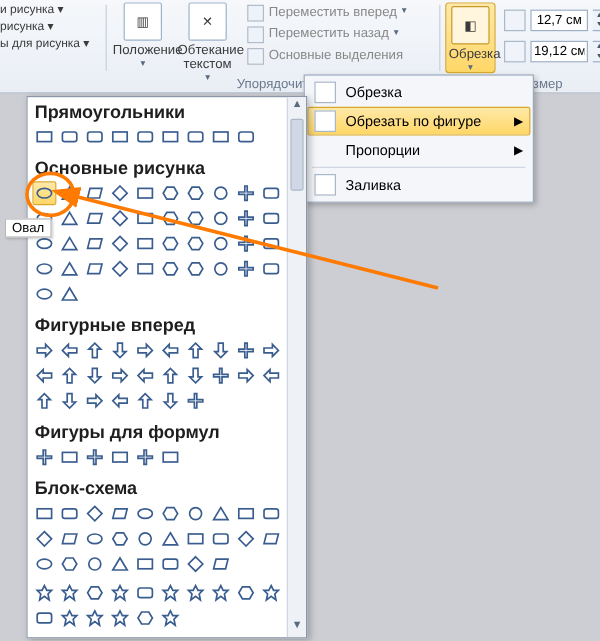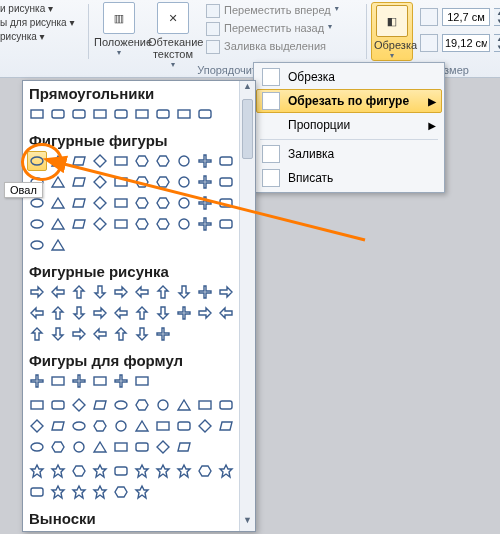--- a/index.html
+++ b/index.html
@@ -19,21 +19,21 @@
   .size-field input { width:48px; height:18px; font-size:11px; border:1px solid #9bb0c6; text-align:center; padding:0 2px;}
   .size-field .sp { width:12px; height:18px; border:1px solid #9bb0c6; border-left:none; background:#eef3f9; display:flex; flex-direction:column;}
   .size-field .sp div{flex:1; font-size:6px; text-align:center; line-height:8px; color:#4a5a6d;}
   .left-frag { position:absolute; left:0; top:2px; font-size:10px; color:#3b3b3b; line-height:14px;}
   .left-frag .row{display:flex; align-items:center; gap:2px;}
   .dd-s{font-size:8px;color:#5a6b80;}
 
   .dropdown { position:absolute; left:253px; top:62px; width:192px; background:#f4f6f9; border:1px solid #9aa9bb; box-shadow:2px 2px 5px rgba(0,0,0,.25); font-size:12px; padding:2px;}
   .dropdown .item { display:flex; align-items:center; gap:8px; padding:3px 6px; border-radius:2px;}
   .dropdown .item .ic { width:18px; height:18px; border:1px solid #a9b8c9; background:#fff; flex:none;}
-  .dropdown .item.hover { background:linear-gradient(#ffe9a8,#ffd767); border:1px solid #d8a92e; padding:2px 5px;font-weight:bold;}
+  .dropdown .item.hover { background:linear-gradient(#ffe9a8,#ffd767); border:1px solid #d8a92e; padding:2px 5px;}
   .dropdown .item .arrow{ margin-left:auto; font-size:10px;}
   .dropdown .hr { height:1px; background:#cfd7e2; margin:2px 4px;}
 
   .shapes-panel { position:absolute; left:22px; top:80px; width:234px; height:452px; background:#fff; border:1px solid #8a98aa; box-shadow:2px 2px 6px rgba(0,0,0,.25); overflow:hidden;}
   .shapes-panel .scrollbar{position:absolute; right:0; top:0; bottom:0; width:16px; background:#eef1f6; border-left:1px solid #cdd6e1;}
   .shapes-panel .scrollbar .thumb{position:absolute; left:2px; right:2px; top:18px; height:60px; background:#cfd8e4; border:1px solid #aeb9c8; border-radius:2px;}
   .shapes-panel .scrollbar .arr{position:absolute; left:0; right:0; height:16px; text-align:center; font-size:9px; color:#5a6b80;}
   .cat { font-weight:bold; font-size:15px; padding:4px 6px 2px; color:#1e1e1e; clear:both;}
   .grid { padding:0 4px 4px; display:flex; flex-wrap:wrap; gap:1px;}
   .shape { width:20px; height:20px; display:flex; align-items:center; justify-content:center; }
@@ -47,24 +47,24 @@
 </style>
 </head>
 <body>
 
 <div class="ribbon">
   <div class="left-frag">
     <div class="row">
         <span>и рисунка ▾</span>
       </div>
     <div class="row">
+        <span>рисунка ▾</span>
+      </div>
+    <div class="row">
         <span>ы для рисунка ▾</span>
-      </div>
-    <div class="row">
-        <span>рисунка ▾</span>
       </div>
   </div>
   <div class="sep" style="left:88px"></div>
 
   <div class="btn-lg" style="left:94px">
     <div class="ico">▥</div>
     <div class="lbl">Положение</div>
     <div class="dd">▾</div>
   </div>
   <div class="btn-lg" style="left:148px">
@@ -79,21 +79,21 @@
     <span>Переместить вперед</span>
       <span class="dd-s">▾</span>
   </div>
   <div class="mini-row" style="top:22px">
     <div class="mi"></div>
     <span>Переместить назад</span>
       <span class="dd-s">▾</span>
   </div>
   <div class="mini-row" style="top:40px">
     <div class="mi"></div>
-    <span>Заливка выделения</span>
+    <span>Основные выделения</span>
   </div>
 
   <div style="position:absolute; left:338px; top:4px; display:flex; flex-direction:column; gap:2px;">
     <div class="mi" style="width:16px;height:16px"></div>
     <div class="mi" style="width:16px;height:16px"></div>
     <div class="mi" style="width:16px;height:16px"></div>
   </div>
 
   <div class="group-label" style="left:150px; width:160px;">Упорядочить</div>
   <div class="sep" style="left:366px"></div>
@@ -136,24 +136,20 @@
   <div class="item">
     <div class="ic" style="visibility:hidden"></div>
     <span>Пропорции</span>
     <span class="arrow">▶</span>
   </div>
   <div class="hr"></div>
   <div class="item">
     <div class="ic"></div>
     <span>Заливка</span>
   </div>
-  <div class="item">
-    <div class="ic"></div>
-    <span>Вписать</span>
-  </div>
 </div>
 
 <div class="shapes-panel">
   <div class="scrollbar">
     <div class="arr" style="top:0">▲</div>
     <div class="thumb"></div>
     <div class="arr" style="bottom:0">▼</div>
   </div>
 
   <div class="cat">Прямоугольники</div>
@@ -198,21 +194,21 @@
           <rect x="2" y="4" width="12" height="8"></rect>
         </svg>
       </div>
       <div class="shape">
         <svg viewBox="0 0 16 16">
           <rect x="2" y="4" width="12" height="8" rx="2"></rect>
         </svg>
       </div>
     </div>
 
-  <div class="cat">Фигурные фигуры</div>
+  <div class="cat">Основные рисунка</div>
   <div class="grid" id="g-basic">
       <div class="shape hl">
         <svg viewBox="0 0 16 16">
           <ellipse cx="8" cy="8" rx="6" ry="4"></ellipse>
         </svg>
       </div>
       <div class="shape">
         <svg viewBox="0 0 16 16">
           <path d="M8 3 L14 13 L2 13 Z"></path>
         </svg>
@@ -412,21 +408,21 @@
           <ellipse cx="8" cy="8" rx="6" ry="4"></ellipse>
         </svg>
       </div>
       <div class="shape">
         <svg viewBox="0 0 16 16">
           <path d="M8 3 L14 13 L2 13 Z"></path>
         </svg>
       </div>
     </div>
 
-  <div class="cat">Фигурные рисунка</div>
+  <div class="cat">Фигурные вперед</div>
   <div class="grid" id="g-arrows">
       <div class="shape">
         <svg viewBox="0 0 16 16">
           <path d="M2 6 L9 6 L9 3 L14 8 L9 13 L9 10 L2 10 Z"></path>
         </svg>
       </div>
       <div class="shape">
         <svg viewBox="0 0 16 16">
           <path d="M14 6 L7 6 L7 3 L2 8 L7 13 L7 10 L14 10 Z"></path>
         </svg>
@@ -585,20 +581,21 @@
           <path d="M7 2 H9 V7 H14 V9 H9 V14 H7 V9 H2 V7 H7 Z"></path>
         </svg>
       </div>
       <div class="shape">
         <svg viewBox="0 0 16 16">
           <rect x="2" y="4" width="12" height="8"></rect>
         </svg>
       </div>
     </div>
 
+  <div class="cat">Блок-схема</div>
   <div class="grid" id="g-flow">
       <div class="shape">
         <svg viewBox="0 0 16 16">
           <rect x="2" y="4" width="12" height="8"></rect>
         </svg>
       </div>
       <div class="shape">
         <svg viewBox="0 0 16 16">
           <rect x="2" y="4" width="12" height="8" rx="2"></rect>
         </svg>

